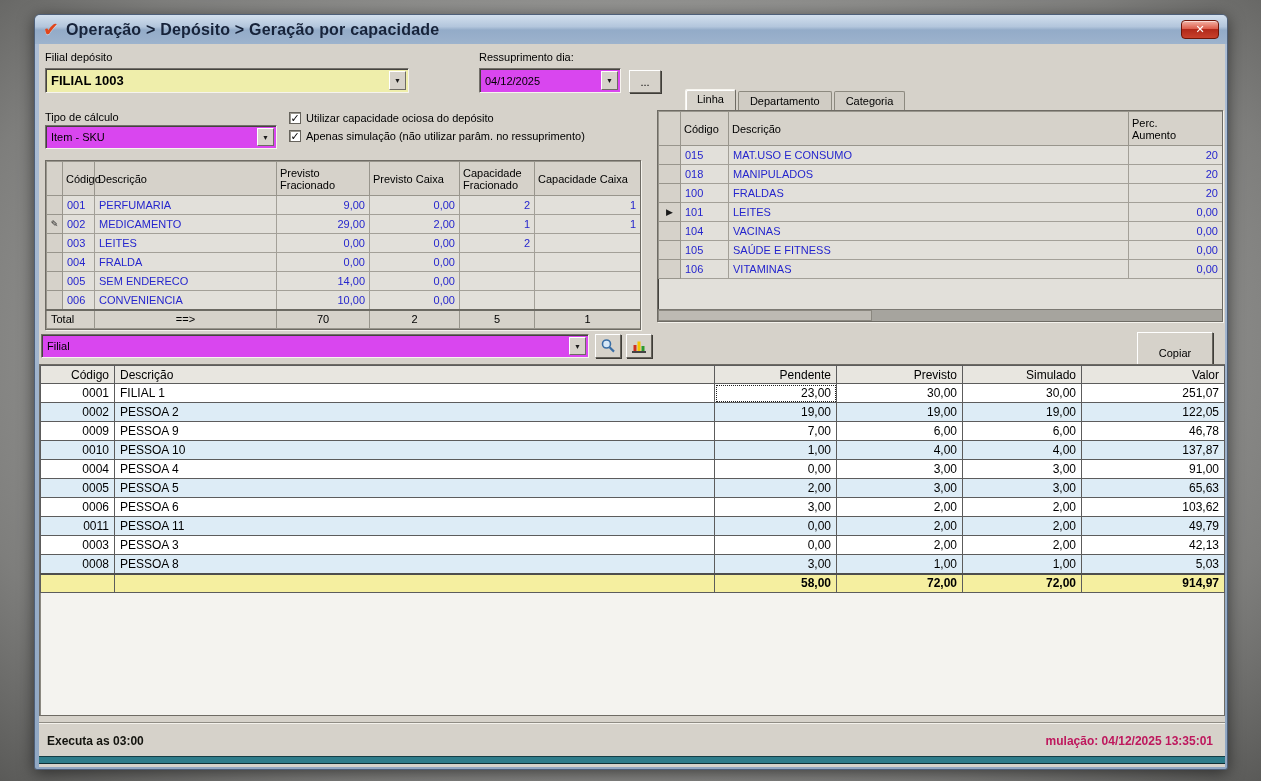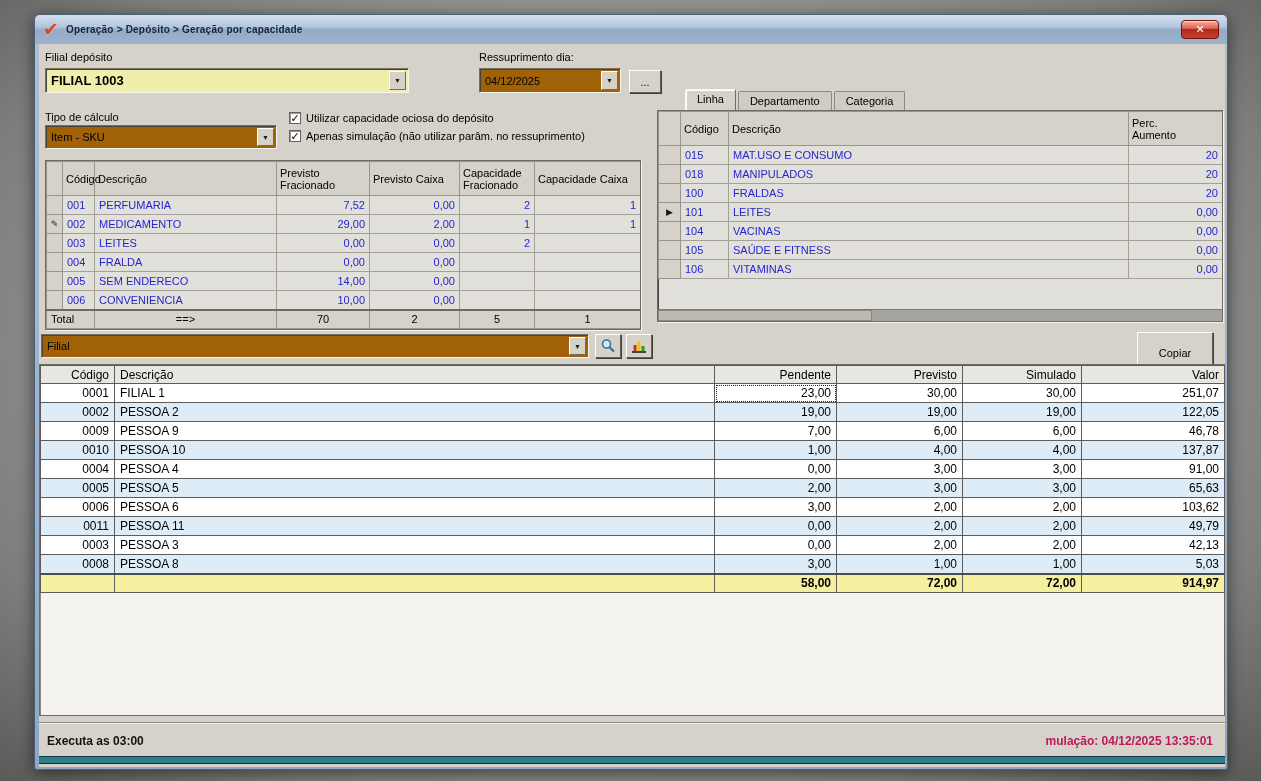--- a/index.html
+++ b/index.html
@@ -18,39 +18,39 @@
     border:1px solid #4e5f78; border-radius:6px 6px 3px 3px;
     box-shadow: 0 3px 16px rgba(0,0,0,.55);
   }
   .titlebar {
     position:absolute; left:0; top:0; right:0; height:29px;
     border-radius:5px 5px 0 0;
     background: linear-gradient(180deg,#d3e0ee 0%,#b3c6dc 40%,#93abc8 52%,#9db3cd 100%);
     display:flex; align-items:center; padding:0 8px;
   }
   .app-logo { color:#e2451a; font-weight:bold; font-size:19px; line-height:19px; margin-right:7px; text-shadow:0 1px 0 rgba(255,255,255,.4); }
-  .wtitle { font-size:10px; font-weight:bold; color:#17233a; letter-spacing:.2px; }
+  .wtitle { font-size:16px; font-weight:bold; color:#17233a; letter-spacing:.2px; }
   .close-btn {
     margin-left:auto; width:38px; height:19px; border-radius:4px;
     background: linear-gradient(#f3b2a5, #dd5f4d 45%, #b1291a 50%, #c8402c);
     border:1px solid #6e1508; color:#fff; font-size:11px; font-weight:bold;
     display:flex; align-items:center; justify-content:center;
     box-shadow: inset 0 1px 0 rgba(255,255,255,.55);
     cursor:pointer;
   }
   .content {
     position:absolute; left:4px; top:29px; width:1186px; height:723px;
     background:#d6d2ca; overflow:hidden; font-size:11px; color:#000;
   }
   .abs { position:absolute; }
   .lbl { font-size:11px; color:#000; white-space:nowrap; }
 
   
   .combo {
-    display:flex; align-items:stretch; background:#a16207;
+    display:flex; align-items:stretch; background:#d946ef;
     border-top:1px solid #73706a; border-left:1px solid #73706a;
     border-bottom:1px solid #f6f4ee; border-right:1px solid #f6f4ee;
     box-shadow: inset 1px 1px 0 #45433e;
   }
   .combo .val { flex:1; display:flex; align-items:center; padding:0 5px; overflow:hidden; white-space:nowrap; }
   .drop-btn {
     width:17px; margin:2px; background:#d6d2ca; display:flex; align-items:center; justify-content:center;
     border-top:1px solid #fff; border-left:1px solid #fff; border-right:1px solid #6e6b64; border-bottom:1px solid #6e6b64;
     font-size:7px; color:#1c1c1c; cursor:pointer;
   }
@@ -183,21 +183,21 @@
               <th>Previsto Caixa</th>
               <th>Capacidade Fracionado</th>
               <th>Capacidade Caixa</th>
             </tr>
           </thead>
           <tbody id="capacity-body">
               <tr>
                 <td class="gut"></td>
                 <td>001</td>
                 <td>PERFUMARIA</td>
-                <td class="num">7,52</td>
+                <td class="num">9,00</td>
                 <td class="num">0,00</td>
                 <td class="num">2</td>
                 <td class="num">1</td>
               </tr>
               <tr>
                 <td class="gut">✎</td>
                 <td>002</td>
                 <td>MEDICAMENTO</td>
                 <td class="num">29,00</td>
                 <td class="num">2,00</td>

